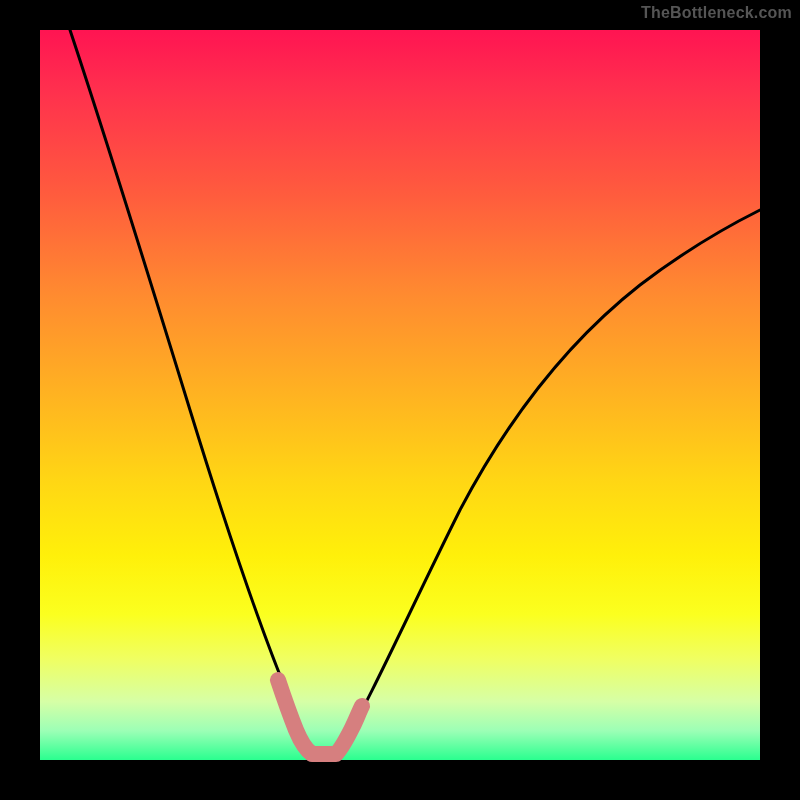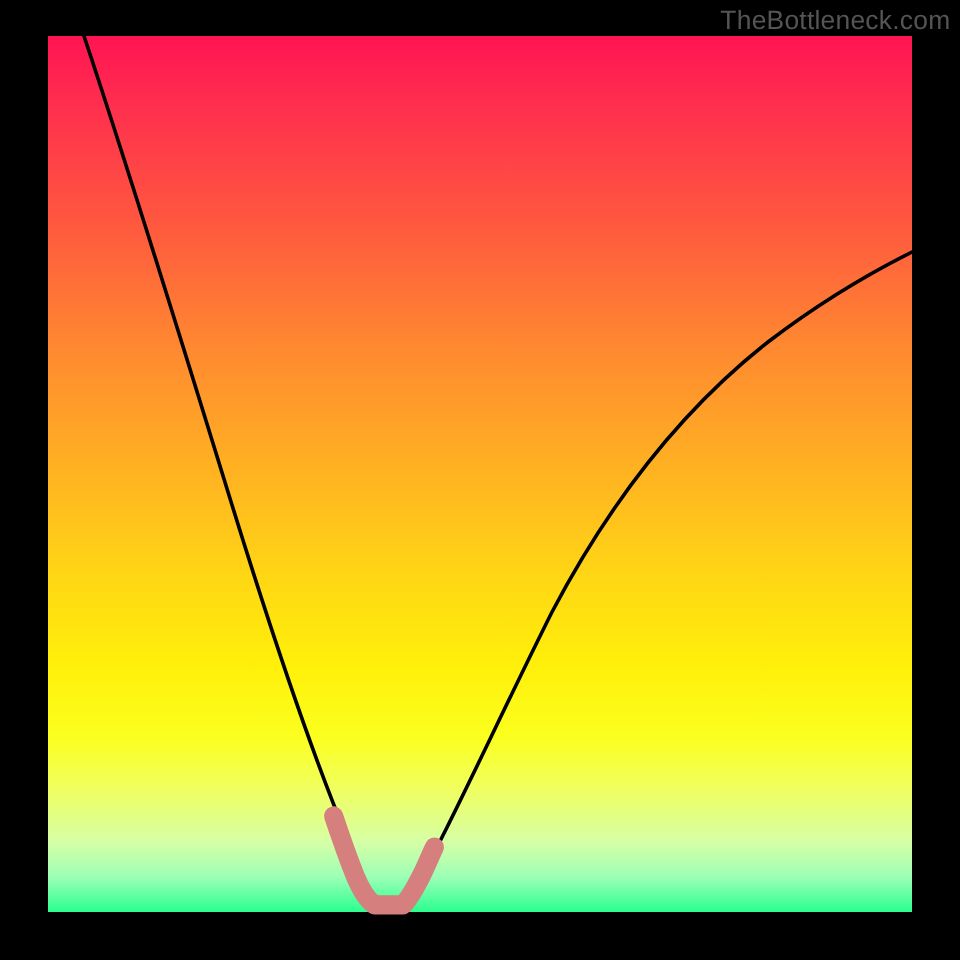--- a/index.html
+++ b/index.html
@@ -45,22 +45,22 @@
       #d6ffa6 92%,
       #9cffb6 96%,
       #2aff8f 100%
     );
   }
   .watermark {
     position: absolute;
     top: 4px;
     right: 8px;
     color: #555;
-    font-size: 22px;
-    font-weight: 400;
+    font-size: 16px;
+    font-weight: 700;
     letter-spacing: 0.2px;
     user-select: none;
   }
   svg.curves {
     position: absolute;
     left: 0;
     top: 0;
     width: 100%;
     height: 100%;
     overflow: visible;

